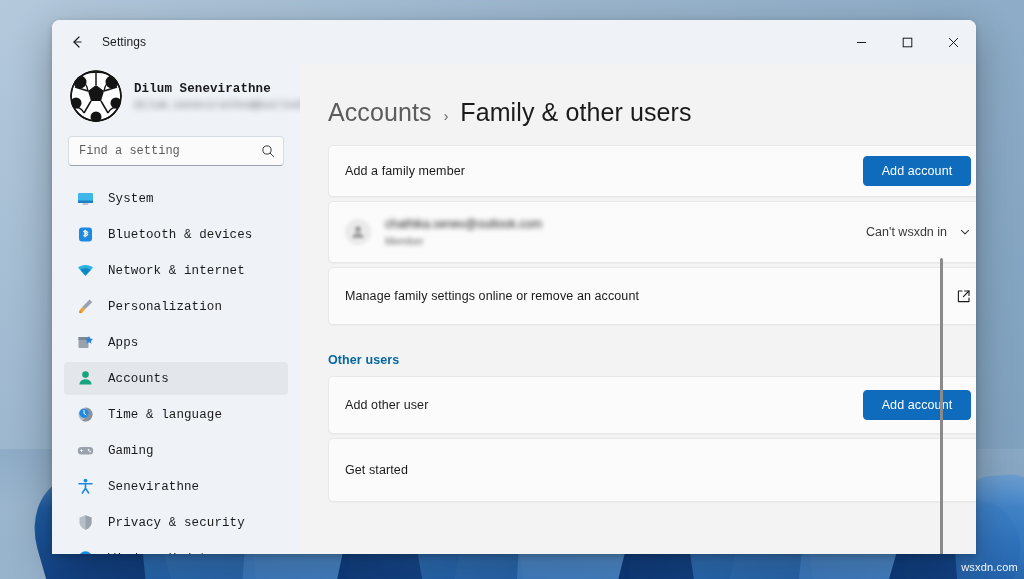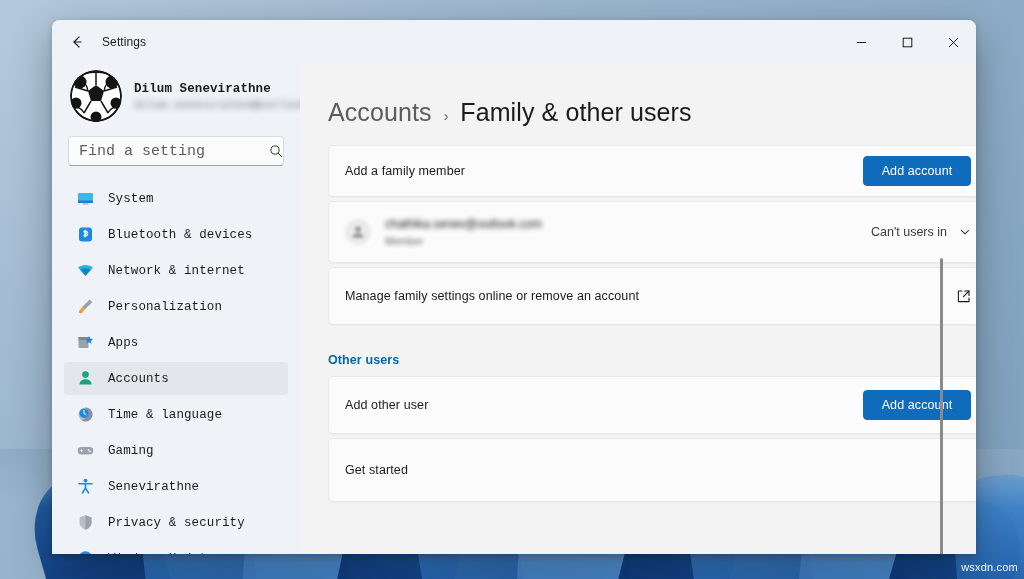--- a/index.html
+++ b/index.html
@@ -94,21 +94,21 @@
   }
   #search-wrap { padding: 0 4px 14px 4px; }
   #search-box {
     height: 30px; background: #fbfbfb;
     border: 1px solid #d6dbe1; border-bottom-color: #9aa3ad;
     border-radius: 4px;
     display: flex; align-items: center; padding: 0 8px 0 10px;
   }
   #search-input {
     flex: 1; border: none; outline: none; background: transparent;
-    font-family: inherit; font-size: 15px; color: #1b1b1b;
+    font-family: inherit; font-size: 12px; color: #1b1b1b;
   }
   #search-input::placeholder { color: #5d5d5d; }
   #search-icon { flex: 0 0 auto; color: #3a3a3a; display: flex; }
 
   #nav { flex: 1; overflow: hidden; padding-top: 2px; }
   .nav-item {
     height: 33px; display: flex; align-items: center; gap: 14px;
     padding-left: 12px; border-radius: 4px; margin-bottom: 3px;
     cursor: pointer; position: relative;
   }
@@ -444,21 +444,21 @@
                 <svg width="16" height="16" viewBox="0 0 16 16" aria-hidden="true">
                   <circle cx="8" cy="5.2" r="3" fill="#9e9e9e"></circle>
                   <path d="M2.4 14c0-3 2.5-4.9 5.6-4.9s5.6 1.9 5.6 4.9z" fill="#9e9e9e"></path>
                 </svg>
               </span>
               <span class="user-text">
                 <span class="user-email" style="display:block;">chathika.senev@outlook.com</span>
                 <span class="user-role" style="display:block;">Member</span>
               </span>
               <span class="user-status">
-                <span>Can't users in</span>
+                <span>Can't wsxdn in</span>
                 <span style="display:flex;">
                   <svg width="12" height="12" viewBox="0 0 12 12" fill="none" aria-hidden="true">
                     <path d="M2.4 4.3L6 7.9l3.6-3.6" stroke="currentColor" stroke-width="1.05" stroke-linecap="round" stroke-linejoin="round"></path>
                   </svg>
                 </span>
               </span>
             </div>
           </div>
 
           <div class="card" style="margin-top:4px;">

